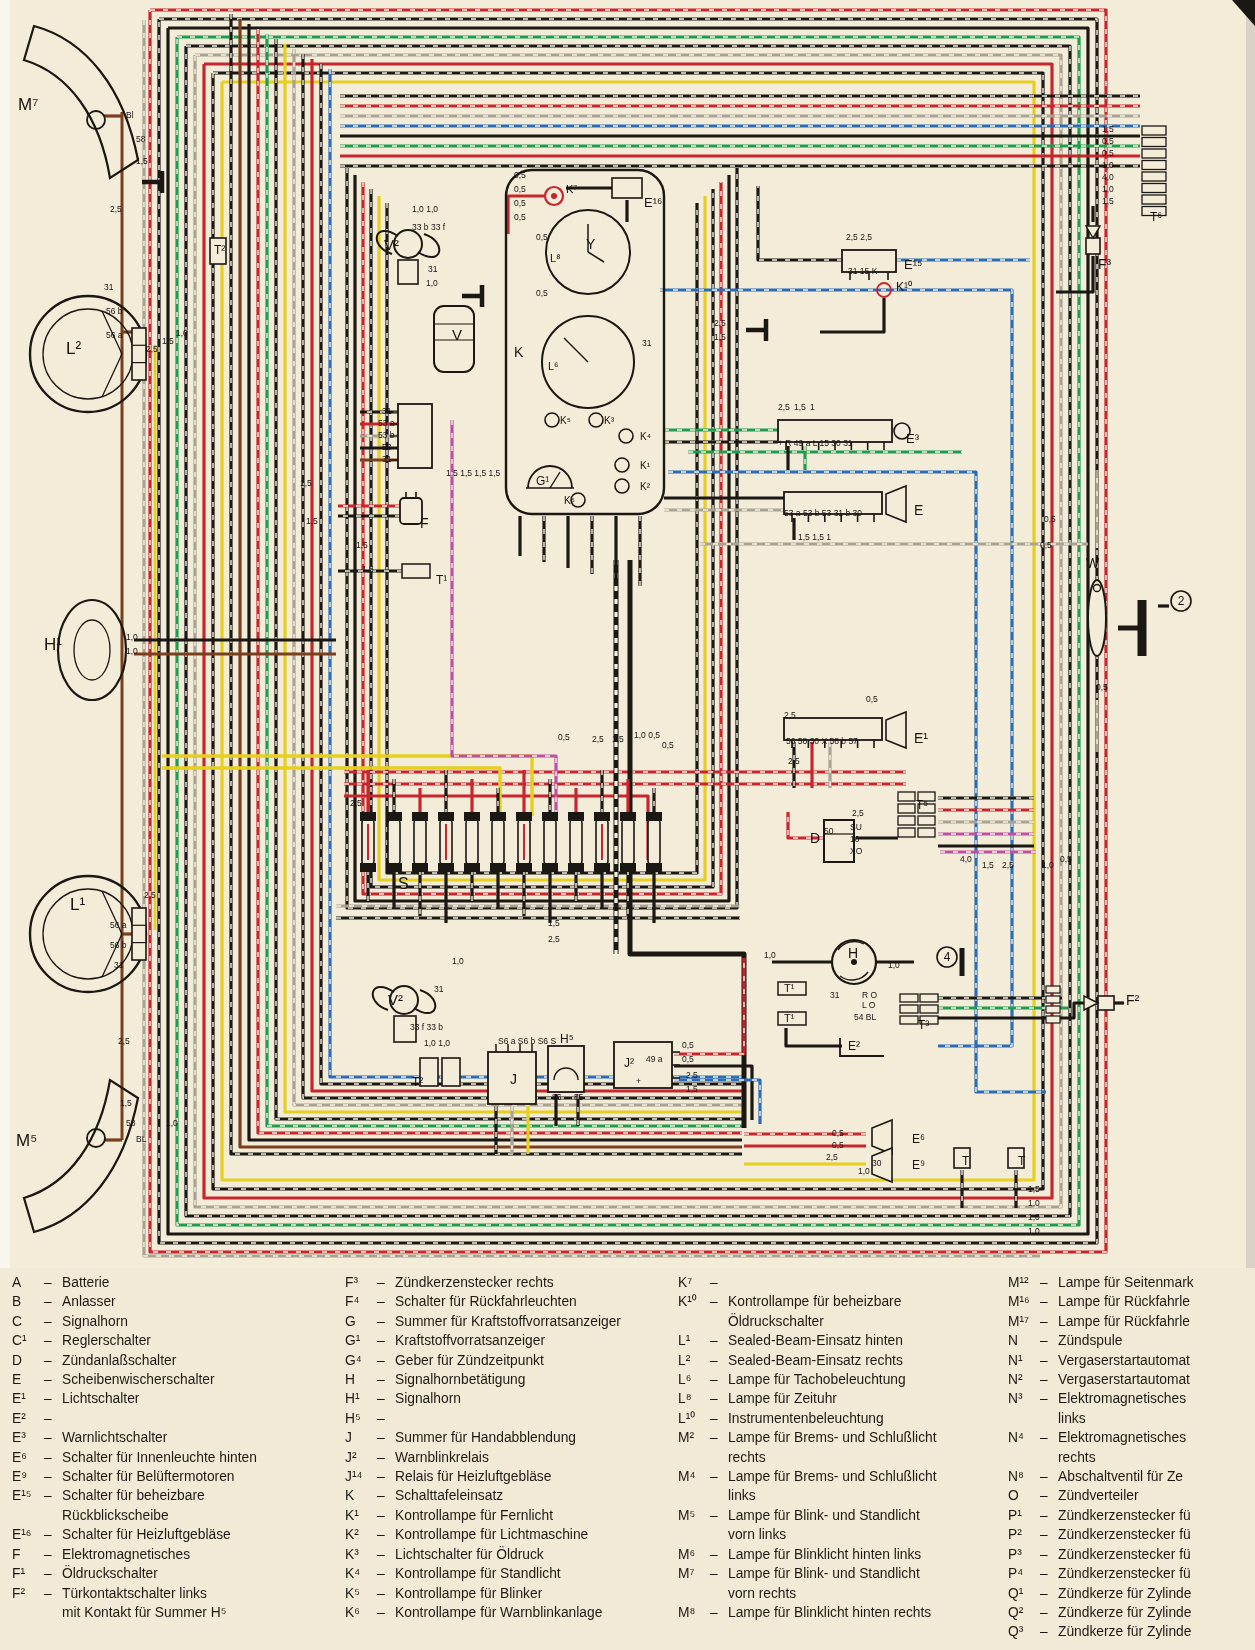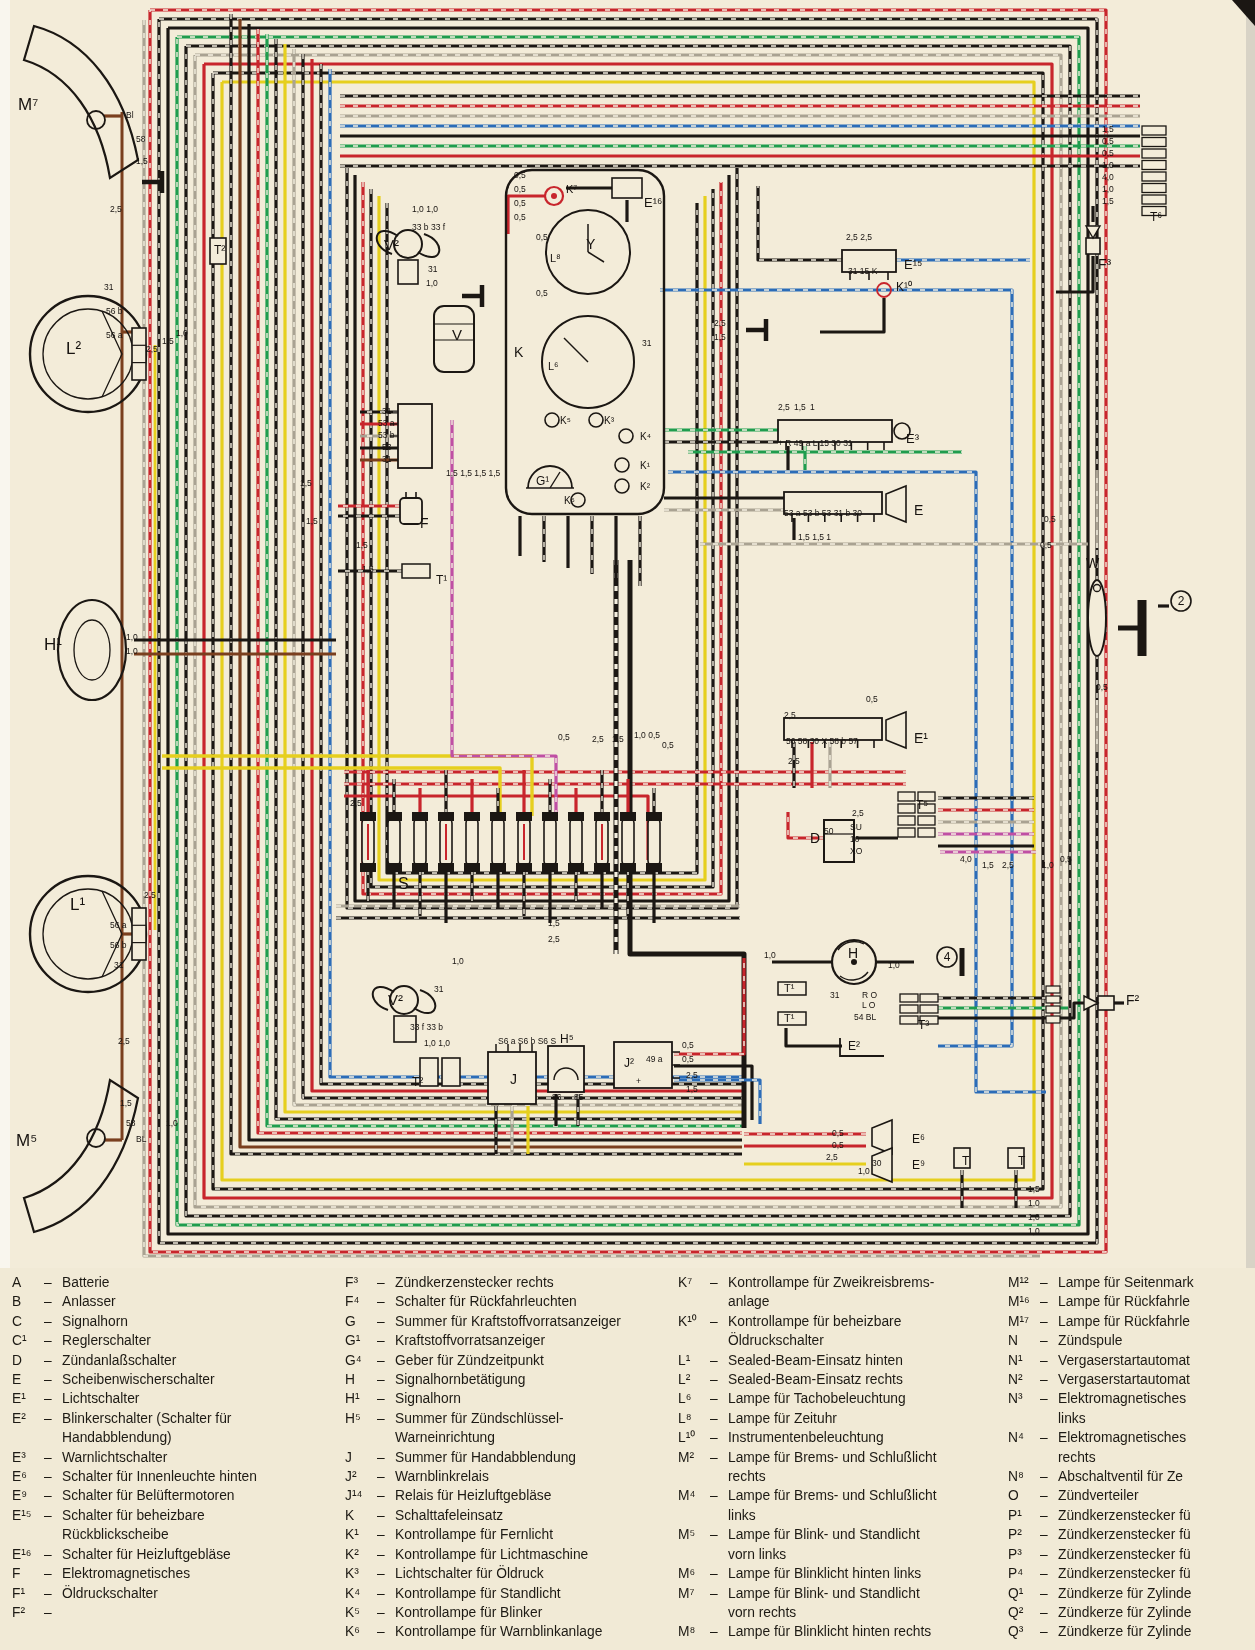--- a/index.html
+++ b/index.html
@@ -650,22 +650,20 @@
         <span class="ldesc">Scheibenwischerschalter</span>
       </div>
       <div class="lrow">
         <span class="lsym">E¹</span>
         <span class="ldash">–</span>
         <span class="ldesc">Lichtschalter</span>
       </div>
       <div class="lrow">
         <span class="lsym">E²</span>
         <span class="ldash">–</span>
-        <span class="ldesc">Blinkerschalter (Schalter für
-Handabblendung)</span>
       </div>
       <div class="lrow">
         <span class="lsym">E³</span>
         <span class="ldash">–</span>
         <span class="ldesc">Warnlichtschalter</span>
       </div>
       <div class="lrow">
         <span class="lsym">E⁶</span>
         <span class="ldash">–</span>
         <span class="ldesc">Schalter für Innenleuchte hinten</span>
@@ -692,20 +690,22 @@
         <span class="ldesc">Elektromagnetisches</span>
       </div>
       <div class="lrow">
         <span class="lsym">F¹</span>
         <span class="ldash">–</span>
         <span class="ldesc">Öldruckschalter</span>
       </div>
       <div class="lrow">
         <span class="lsym">F²</span>
         <span class="ldash">–</span>
+        <span class="ldesc">Türkontaktschalter links
+mit Kontakt für Summer H⁵</span>
       </div>
     </div>
   <div id="lcol2" class="legend-col">
       <div class="lrow">
         <span class="lsym">F³</span>
         <span class="ldash">–</span>
         <span class="ldesc">Zündkerzenstecker rechts</span>
       </div>
       <div class="lrow">
         <span class="lsym">F⁴</span>
@@ -733,22 +733,20 @@
         <span class="ldesc">Signalhornbetätigung</span>
       </div>
       <div class="lrow">
         <span class="lsym">H¹</span>
         <span class="ldash">–</span>
         <span class="ldesc">Signalhorn</span>
       </div>
       <div class="lrow">
         <span class="lsym">H⁵</span>
         <span class="ldash">–</span>
-        <span class="ldesc">Summer für Zündschlüssel-
-Warneinrichtung</span>
       </div>
       <div class="lrow">
         <span class="lsym">J</span>
         <span class="ldash">–</span>
         <span class="ldesc">Summer für Handabblendung</span>
       </div>
       <div class="lrow">
         <span class="lsym">J²</span>
         <span class="ldash">–</span>
         <span class="ldesc">Warnblinkrelais</span>
@@ -791,22 +789,20 @@
       <div class="lrow">
         <span class="lsym">K⁶</span>
         <span class="ldash">–</span>
         <span class="ldesc">Kontrollampe für Warnblinkanlage</span>
       </div>
     </div>
   <div id="lcol3" class="legend-col">
       <div class="lrow">
         <span class="lsym">K⁷</span>
         <span class="ldash">–</span>
-        <span class="ldesc">Kontrollampe für Zweikreisbrems-
-anlage</span>
       </div>
       <div class="lrow">
         <span class="lsym">K¹⁰</span>
         <span class="ldash">–</span>
         <span class="ldesc">Kontrollampe für beheizbare
 Öldruckschalter</span>
       </div>
       <div class="lrow">
         <span class="lsym">L¹</span>
         <span class="ldash">–</span>

